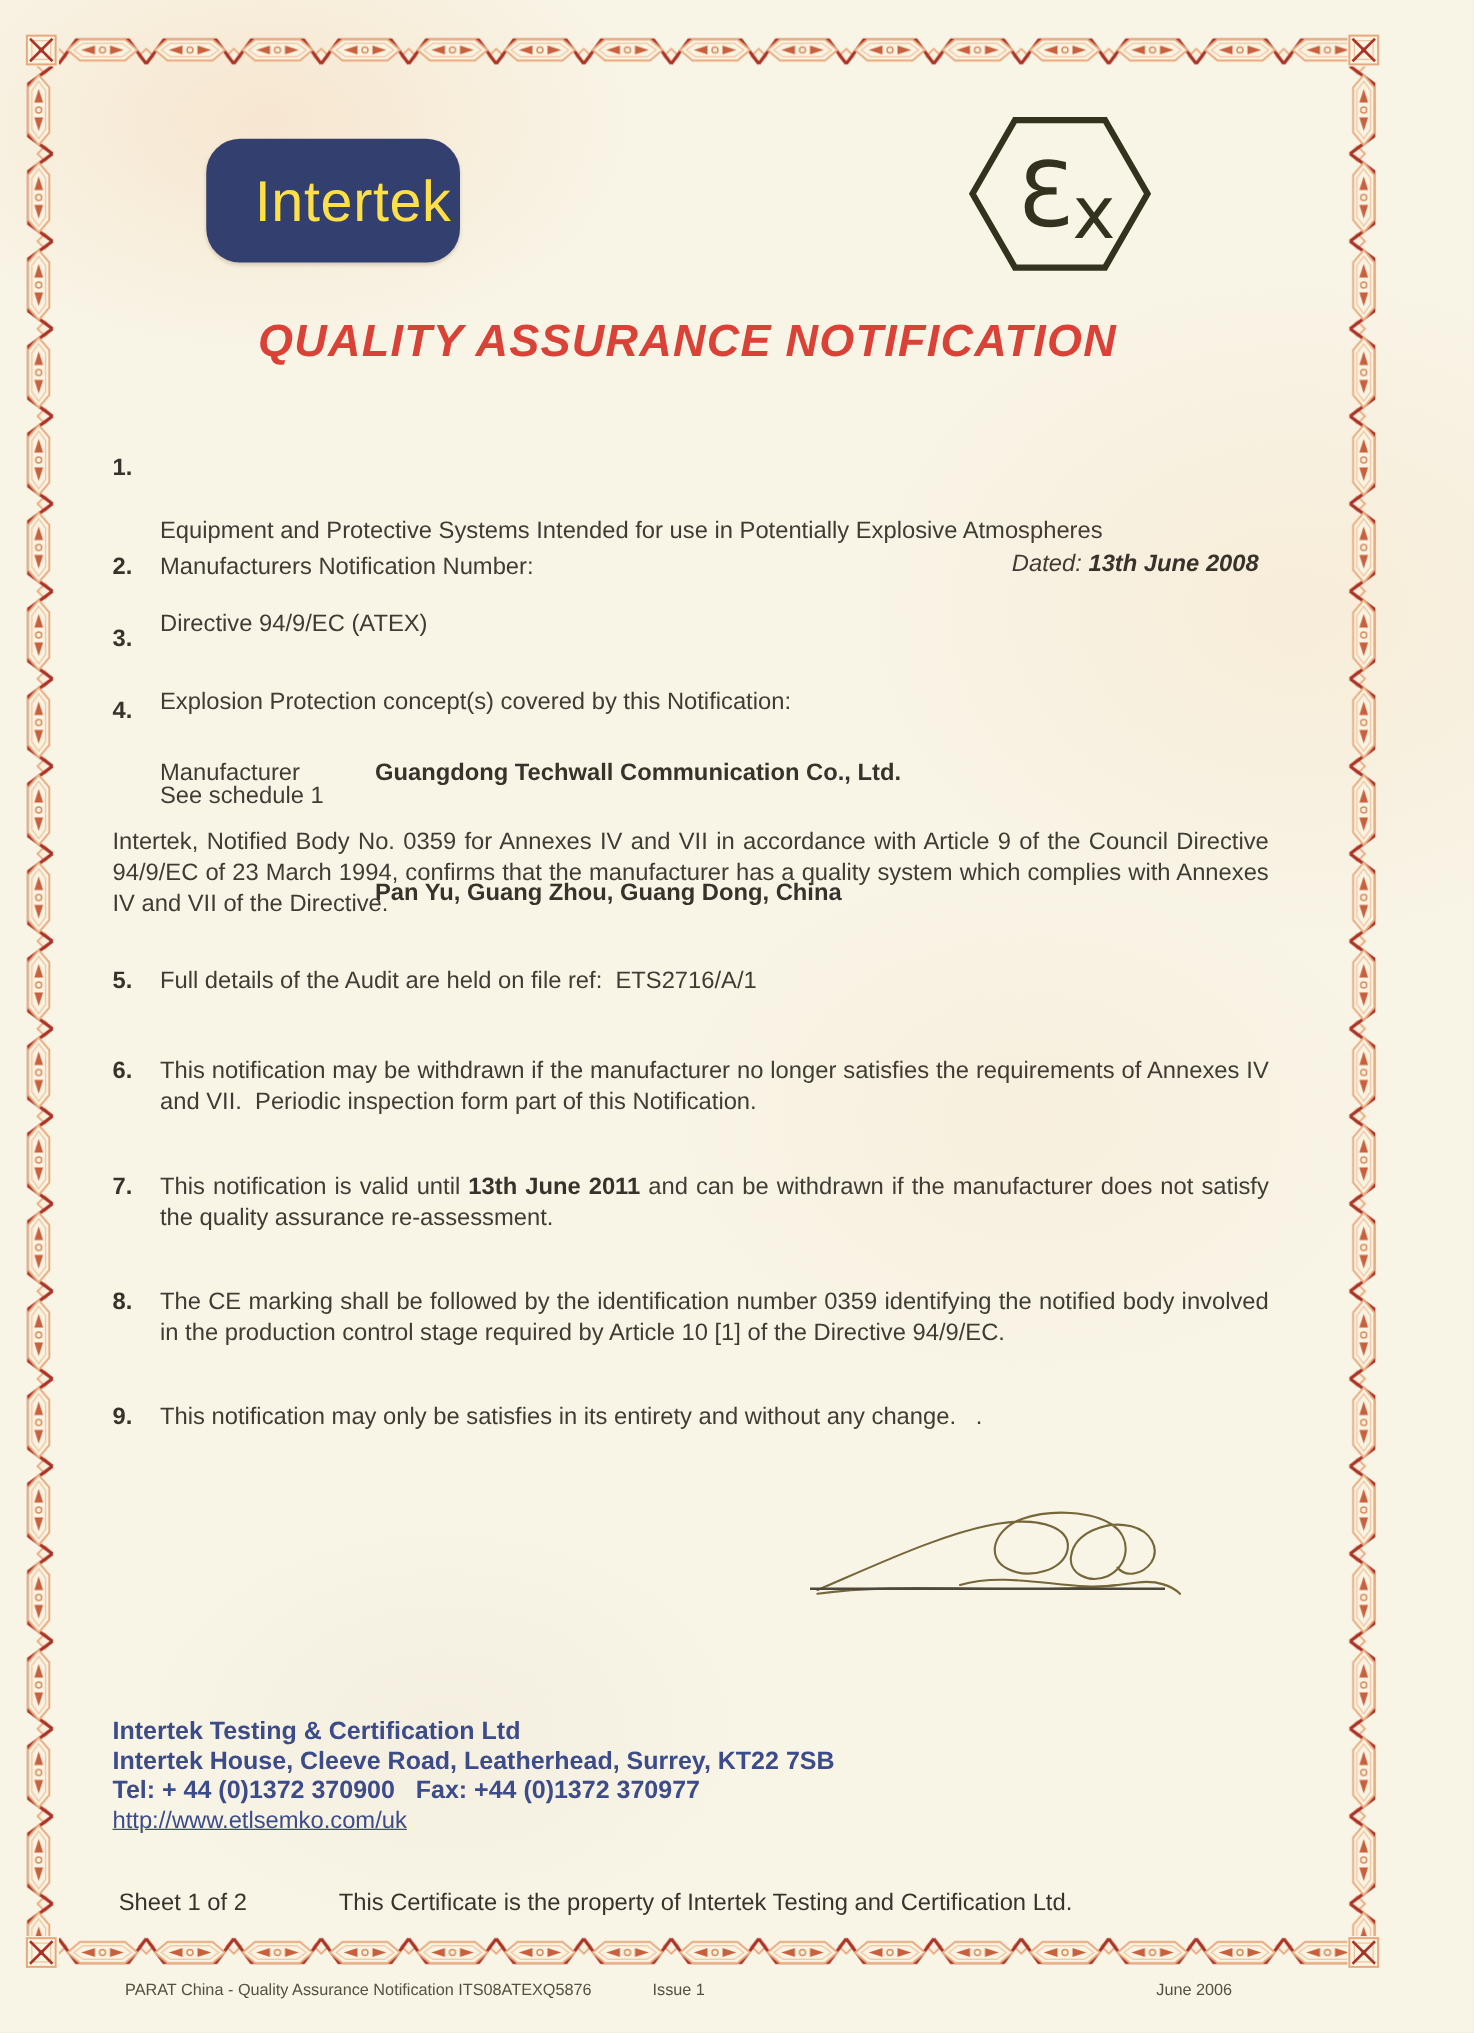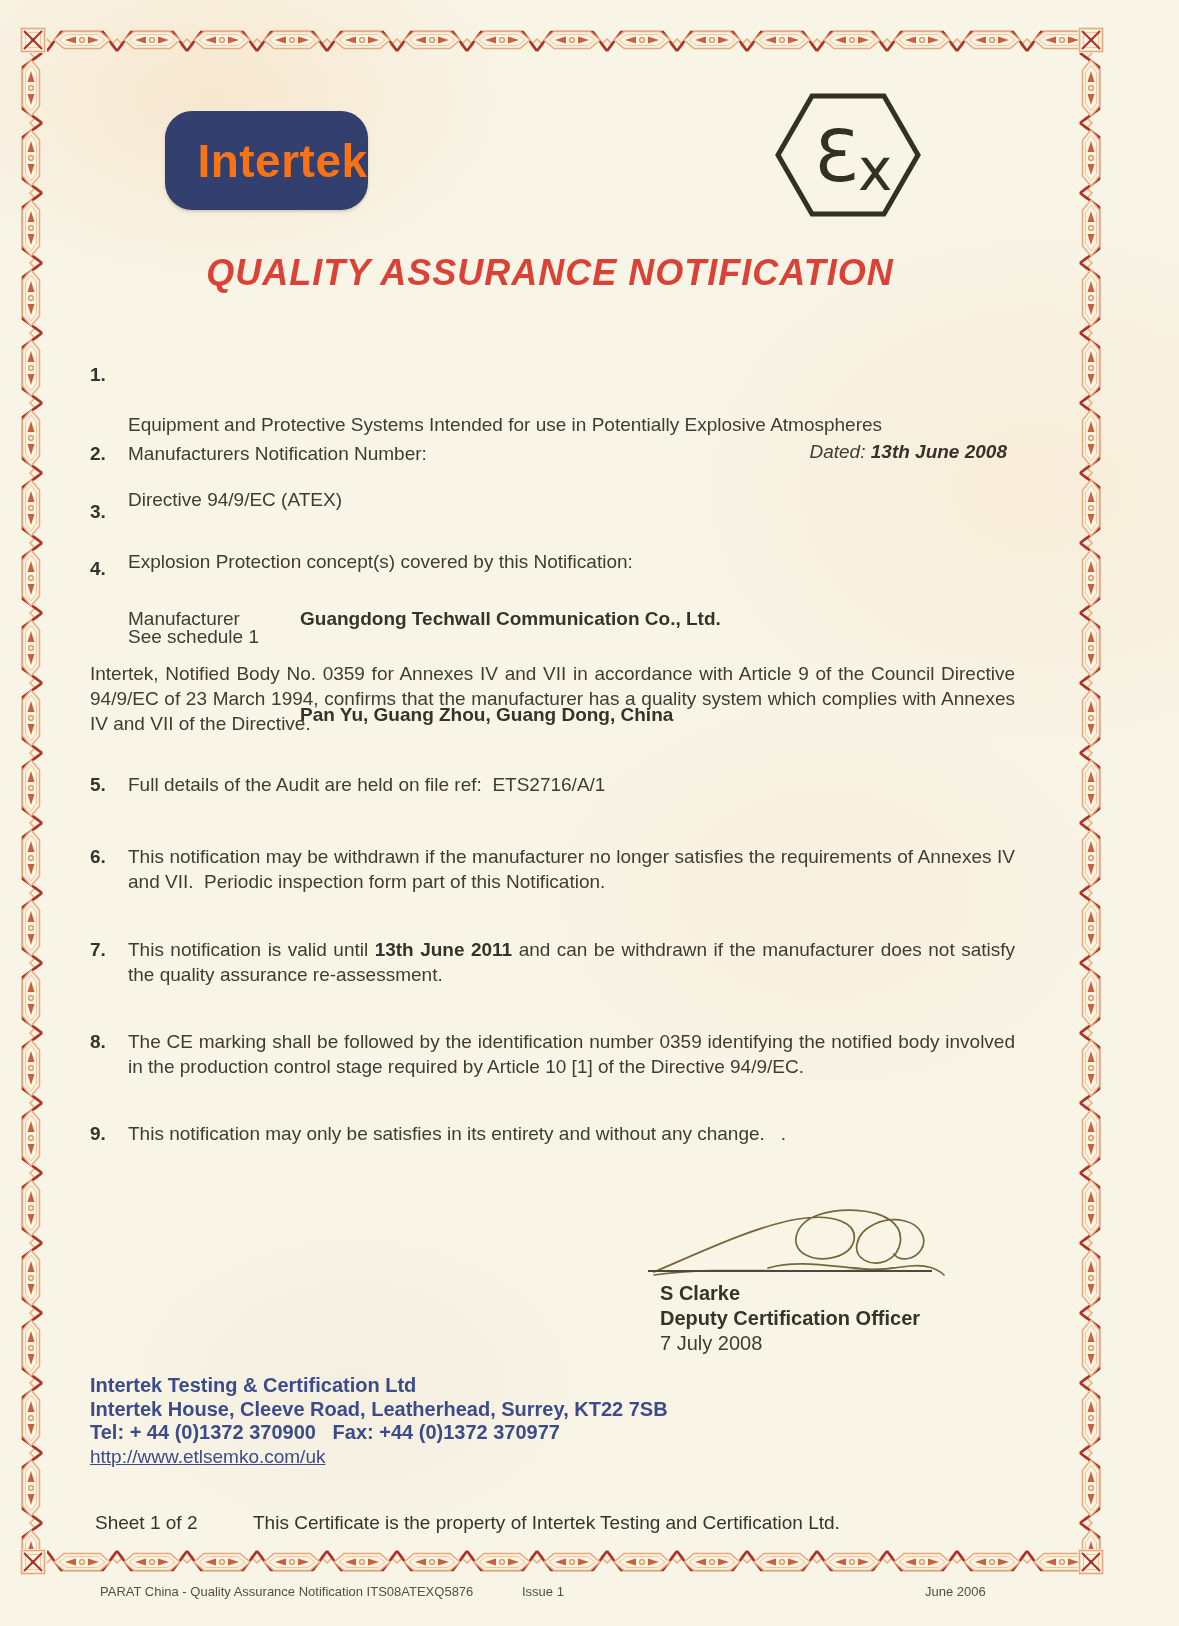--- a/index.html
+++ b/index.html
@@ -18,21 +18,21 @@
   .bstrip{position:absolute;}
   .flipY{transform:scaleY(-1);}
   .flipX{transform:scaleX(-1);}
   
   .logo{
     position:absolute;left:165px;top:111px;width:203px;height:99px;
     background:#33406f;border-radius:27px;
     display:flex;align-items:center;justify-content:center;
     box-shadow:0 2px 3px rgba(120,90,60,.25);
   }
-  .logo span{color:#f97316;font-size:46px;font-weight:bold;letter-spacing:.5px;margin-left:32px;}
+  .logo span{color:#fde047;font-size:46px;font-weight:normal;letter-spacing:.5px;margin-left:32px;}
   .exmark{position:absolute;left:770px;top:86px;}
   .doc-title{
     position:absolute;left:90px;top:252px;width:920px;text-align:center;
     color:#da4238;font-size:36px;font-weight:bold;font-style:italic;letter-spacing:1px;
     white-space:nowrap;
   }
   
   .item{position:absolute;left:90px;width:925px;display:flex;}
   .item .num{width:38px;font-weight:bold;font-size:19px;line-height:25px;flex:none;color:#37332b;}
   .item .txt{flex:1;font-size:19px;line-height:25px;white-space:pre-wrap;}
@@ -47,21 +47,21 @@
   .sig-scribble{position:absolute;left:648px;top:1196px;}
   .sig-line{position:absolute;left:648px;top:1270px;width:284px;border-top:2.5px solid #4c483e;}
   .sig-block{position:absolute;left:660px;top:1281px;font-size:20px;line-height:25px;color:#37332b;}
   .sig-block .name,.sig-block .role{font-weight:bold;}
   .sig-block .sdate{font-weight:normal;color:#403c34;}
   
   .footer{position:absolute;left:90px;top:1374px;width:920px;text-align:left;
     color:#3c4b8a;font-size:20px;line-height:23.5px;font-weight:bold;}
   .footer .url{font-weight:normal;font-size:19px;text-decoration:underline;}
   .footer .line{white-space:pre-wrap;}
-  .sheetrow{position:absolute;left:95px;top:1512px;width:920px;font-size:19px;display:flex;color:#38342c;}
+  .sheetrow{position:absolute;left:95px;top:1512px;width:920px;font-size:19px;display:flex;color:#38342c;gap:18px;}
   .sheetrow .sheet{width:158px;flex:none;}
   .botrow{position:absolute;left:0;top:1584px;width:1179px;font-size:13px;color:#56503f;}
   .botrow .bl{position:absolute;left:100px;top:0;}
   .botrow .bc{position:absolute;left:522px;top:0;}
   .botrow .br{position:absolute;left:925px;top:0;}
 </style>
 </head>
 <body>
 
 <div id="page">
@@ -202,25 +202,20 @@
   </div>
 
   <svg class="sig-scribble" width="310" height="86" viewBox="0 0 310 86">
     <g fill="none" stroke="#756739" stroke-width="1.7" stroke-linecap="round">
       <path d="M6,76 C55,55 108,30 150,23 C188,17 209,28 206,44 C203,60 176,68 158,59 C140,50 147,27 170,19 C193,11 226,13 242,24 C258,35 255,57 238,65 C223,71 206,63 209,48 C212,31 236,20 257,25 C273,29 280,43 273,54 C266,64 252,66 246,58"></path>
       <path d="M6,79 C80,68 180,82 262,70 C278,68 290,73 296,79"></path>
       <path d="M120,72 C160,60 210,78 246,72"></path>
     </g>
   </svg>
   <div class="sig-line"></div>
-  <div class="sig-block">
-    <div class="name">S Clarke</div>
-    <div class="role">Deputy Certification Officer</div>
-    <div class="sdate">7 July 2008</div>
-  </div>
 
   <div class="footer">
     <div class="line">Intertek Testing &amp; Certification Ltd</div>
     <div class="line">Intertek House, Cleeve Road, Leatherhead, Surrey, KT22 7SB</div>
     <div class="line">Tel: + 44 (0)1372 370900   Fax: +44 (0)1372 370977</div>
     <div class="line url">http://www.etlsemko.com/uk</div>
   </div>
 
   <div class="sheetrow">
     <div class="sheet">Sheet 1 of 2</div>

